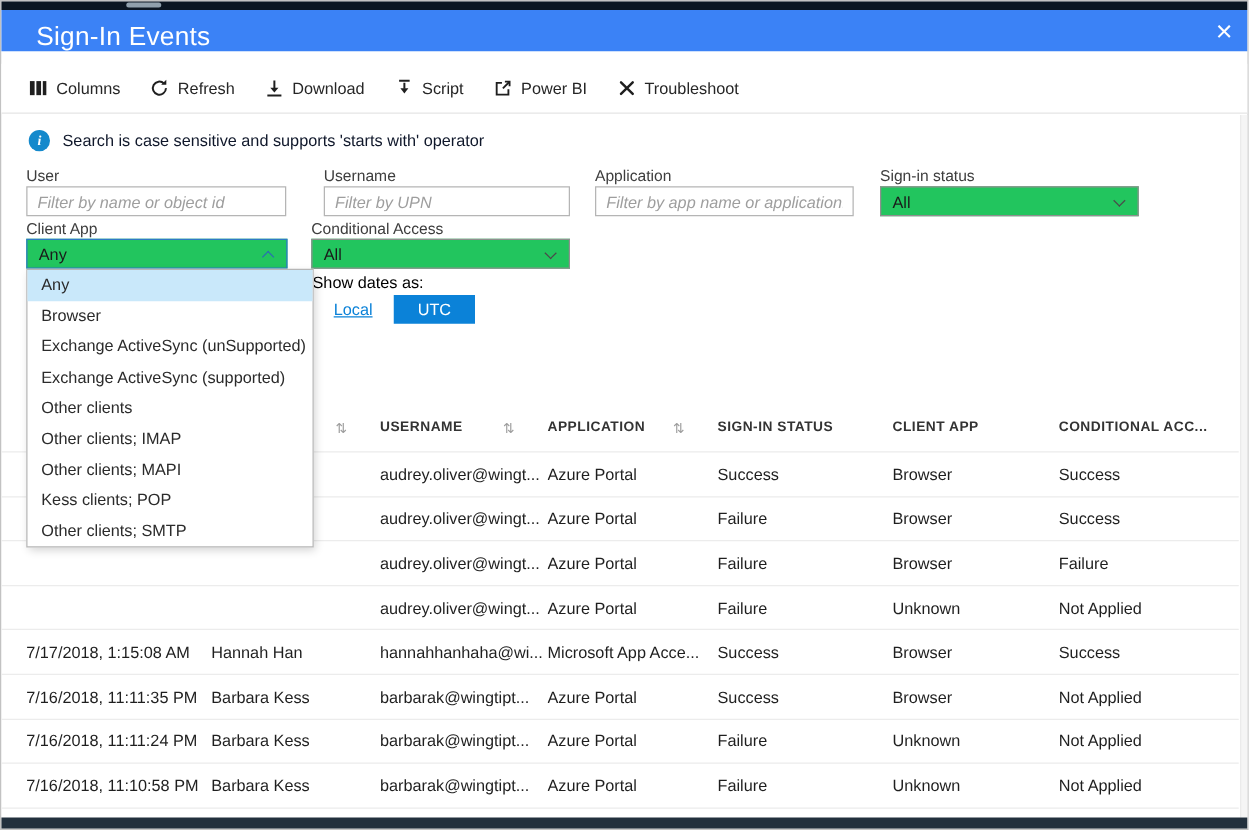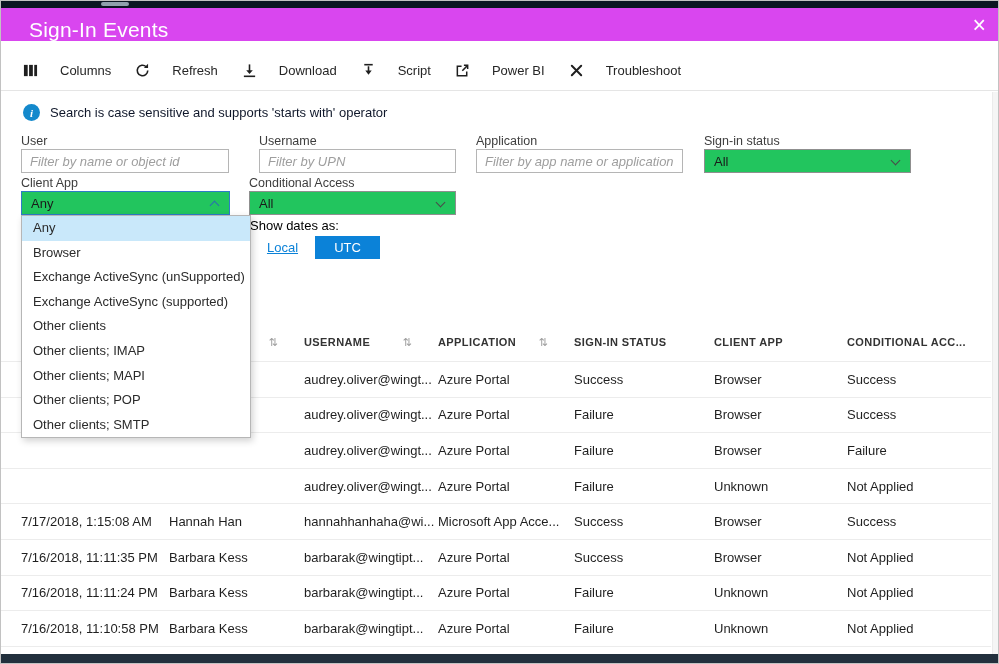--- a/index.html
+++ b/index.html
@@ -2,26 +2,26 @@
 <html><head>
 <meta charset="utf-8">
 <style>
   * { margin:0; padding:0; box-sizing:border-box; }
   body { background:#fff; font-family:"Liberation Sans","DejaVu Sans",sans-serif; }
   .page { position:relative; width:999px; height:664px; background:#fff; border:1px solid #c2c2c2; overflow:hidden; }
 
   .top-strip { position:absolute; left:0; top:0; right:0; height:7px; background:#0b1622; }
   .top-strip-dash { position:absolute; left:100px; top:1px; width:28px; height:4px; background:#90a0ac; border-radius:2px; }
 
-  .blade-header { position:absolute; left:0; top:7px; right:0; height:33px; background:#d946ef; }
+  .blade-header { position:absolute; left:0; top:7px; right:0; height:33px; background:#3b82f6; }
   .page-title { position:absolute; left:28px; top:0; line-height:43px; color:#fff; font-size:21px; font-weight:400; letter-spacing:.2px; }
   .close-btn { position:absolute; right:12px; top:50%; transform:translateY(-50%); color:#fff; font-size:23px; font-weight:300; cursor:pointer; line-height:1; }
 
   .toolbar { position:absolute; left:0; top:50px; right:0; height:40px; background:#fff; border-bottom:1px solid #e5e5e5; display:flex; align-items:center; padding-left:22px; gap:24px; }
-  .tb-item { display:flex; align-items:flex-end; gap:22px; font-size:13px; color:#262626; cursor:pointer; white-space:nowrap; }
+  .tb-item { display:flex; align-items:flex-end; gap:7px; font-size:13px; color:#262626; cursor:pointer; white-space:nowrap; }
   .tb-item svg { display:block; }
 
   .info-banner { position:absolute; left:22px; top:103px; display:flex; align-items:center; gap:10px; }
   .info-icon { width:17px; height:17px; border-radius:50%; background:#1489cc; color:#fff; font-family:"Liberation Serif",serif; font-style:italic; font-weight:bold; font-size:11px; display:flex; align-items:center; justify-content:center; }
   .info-text { font-size:13px; color:#0f172a; }
 
   .flabel { position:absolute; font-size:12.5px; color:#3d3d3d; }
   .finput { position:absolute; height:24px; border:1px solid #b5b5b5; padding:0 8px; font-size:13px; color:#1a1a1a; font-family:inherit; outline:none; }
   .finput::placeholder { font-style:italic; color:#9e9e9e; opacity:1; }
   .fselect { position:absolute; height:24px; border:1px solid #8f8f8f; background:#22c55e; font-size:13px; color:#1a1a1a; display:flex; align-items:center; padding-left:9px; cursor:pointer; }
@@ -271,20 +271,20 @@
   </div>
 
   <div class="dropdown">
     <div class="opt selected">Any</div>
     <div class="opt">Browser</div>
     <div class="opt">Exchange ActiveSync (unSupported)</div>
     <div class="opt">Exchange ActiveSync (supported)</div>
     <div class="opt">Other clients</div>
     <div class="opt">Other clients; IMAP</div>
     <div class="opt">Other clients; MAPI</div>
-    <div class="opt">Other clients; POP</div>
+    <div class="opt">Kess clients; POP</div>
     <div class="opt">Other clients; SMTP</div>
   </div>
 
   <div class="scroll-strip"></div>
   <div class="bottom-bar"></div>
 
 </div>
 
 </body></html>

